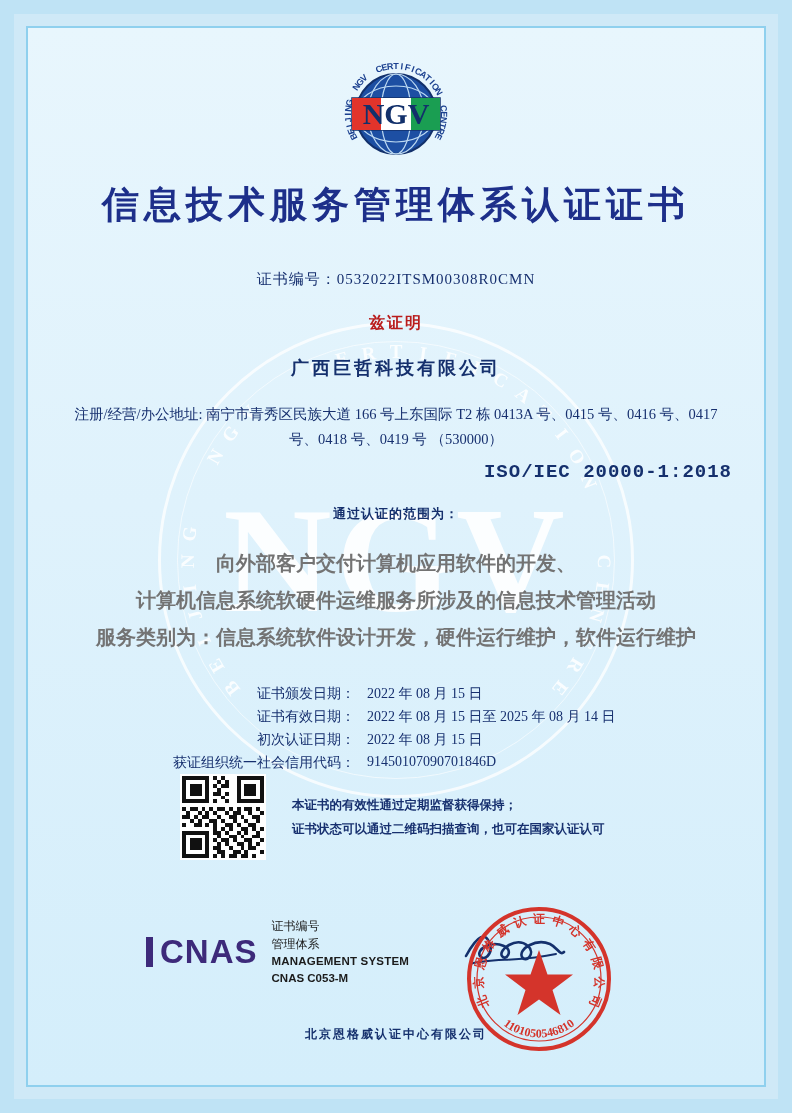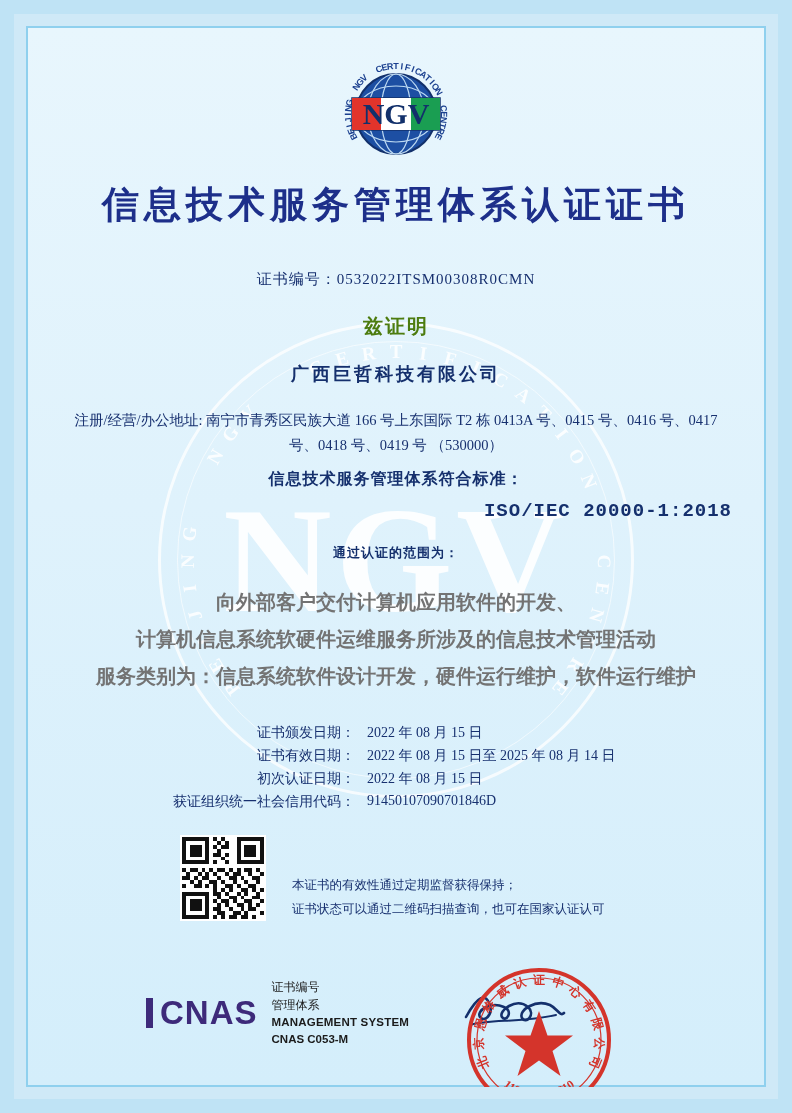--- a/index.html
+++ b/index.html
@@ -125,23 +125,23 @@
   .cert-no {
     text-align: center;
     font-size: 15px;
     color: #17306f;
     margin-top: 40px;
     letter-spacing: 1px;
     position: relative;
   }
   .hereby {
     text-align: center;
-    font-size: 20px;
-    font-weight: bold;
-    color: #4d7c0f;
+    font-size: 16px;
+    font-weight: bold;
+    color: #b91c1c;
     margin-top: 24px;
     letter-spacing: 2px;
     position: relative;
   }
   .company {
     text-align: center;
     font-size: 18px;
     font-weight: bold;
     color: #15306d;
     margin-top: 22px;
@@ -214,23 +214,23 @@
   }
   .dates td.v {
     text-align: left;
     white-space: nowrap;
   }
 
   
   .qr-row {
     position: relative;
     display: flex;
-    align-items: flex-end;
-    margin-top: 22px;
+    align-items: center;
     padding-left: 120px;
+    font-weight: bold;
   }
   .qr {
     width: 86px;
     height: 86px;
     flex: 0 0 86px;
     background: #ffffff;
     padding: 2px;
     box-sizing: border-box;
   }
   .qr svg { display: block; }
@@ -418,21 +418,20 @@
 
     <div class="hereby">兹证明</div>
 
     <div class="company">广西巨哲科技有限公司</div>
 
     <div class="address">
       <div>注册/经营/办公地址: 南宁市青秀区民族大道 166 号上东国际 T2 栋 0413A 号、0415 号、0416 号、0417</div>
       <div>号、0418 号、0419 号   （530000）</div>
     </div>
 
-    <div class="standard-label">信息技术服务管理体系符合标准：</div>
     <div class="standard-code">ISO/IEC 20000-1:2018</div>
 
     <div class="scope-label">通过认证的范围为：</div>
 
     <div class="scope-lines">
       <div>向外部客户交付计算机应用软件的开发、</div>
       <div>计算机信息系统软硬件运维服务所涉及的信息技术管理活动</div>
       <div>服务类别为：信息系统软件设计开发，硬件运行维护，软件运行维护</div>
     </div>
 

